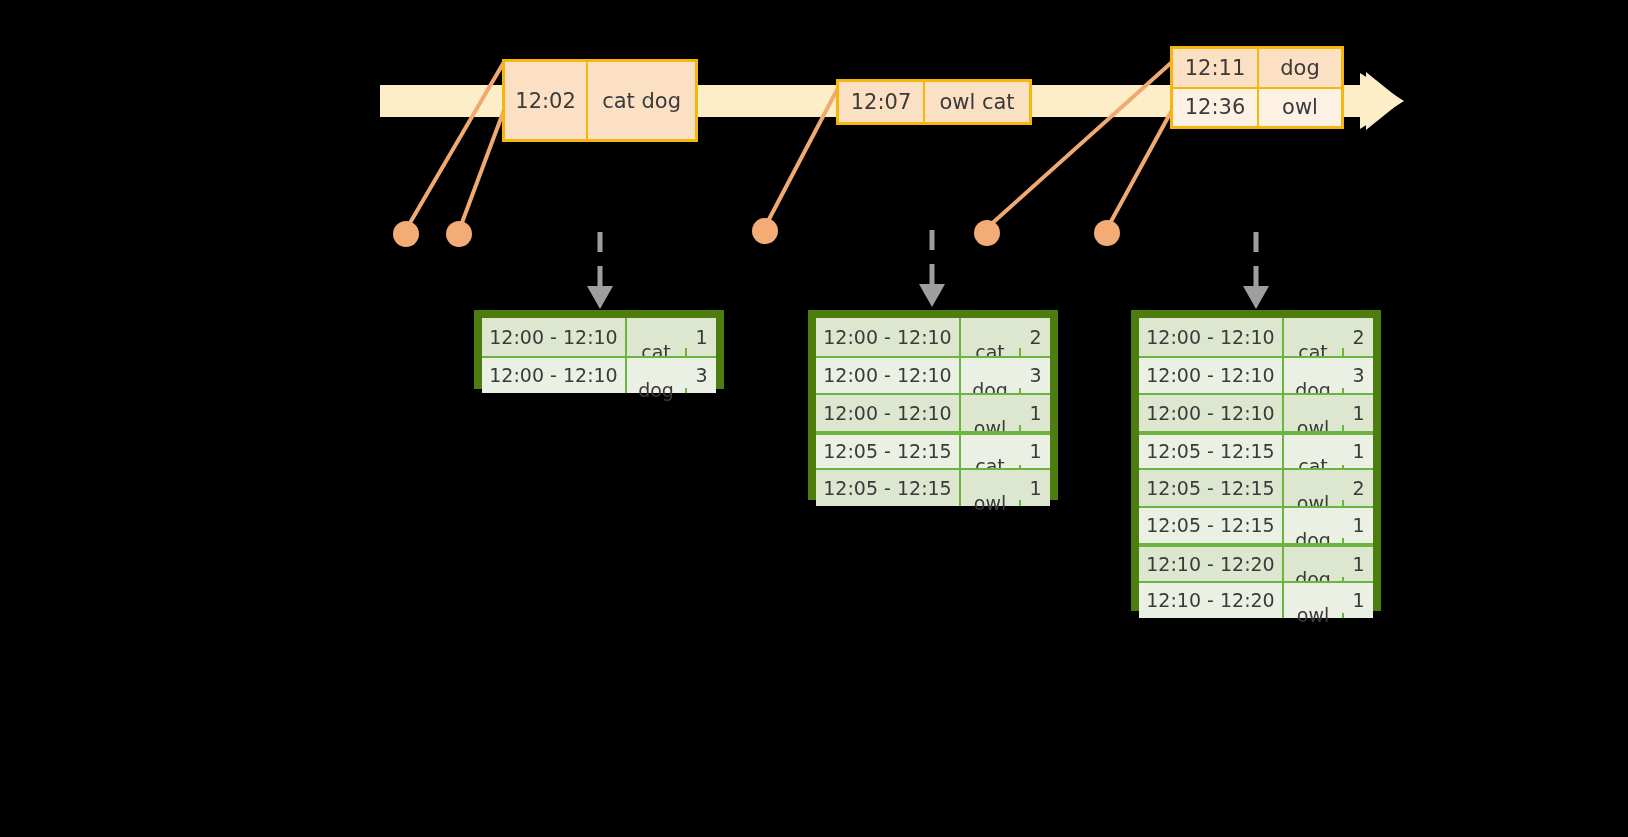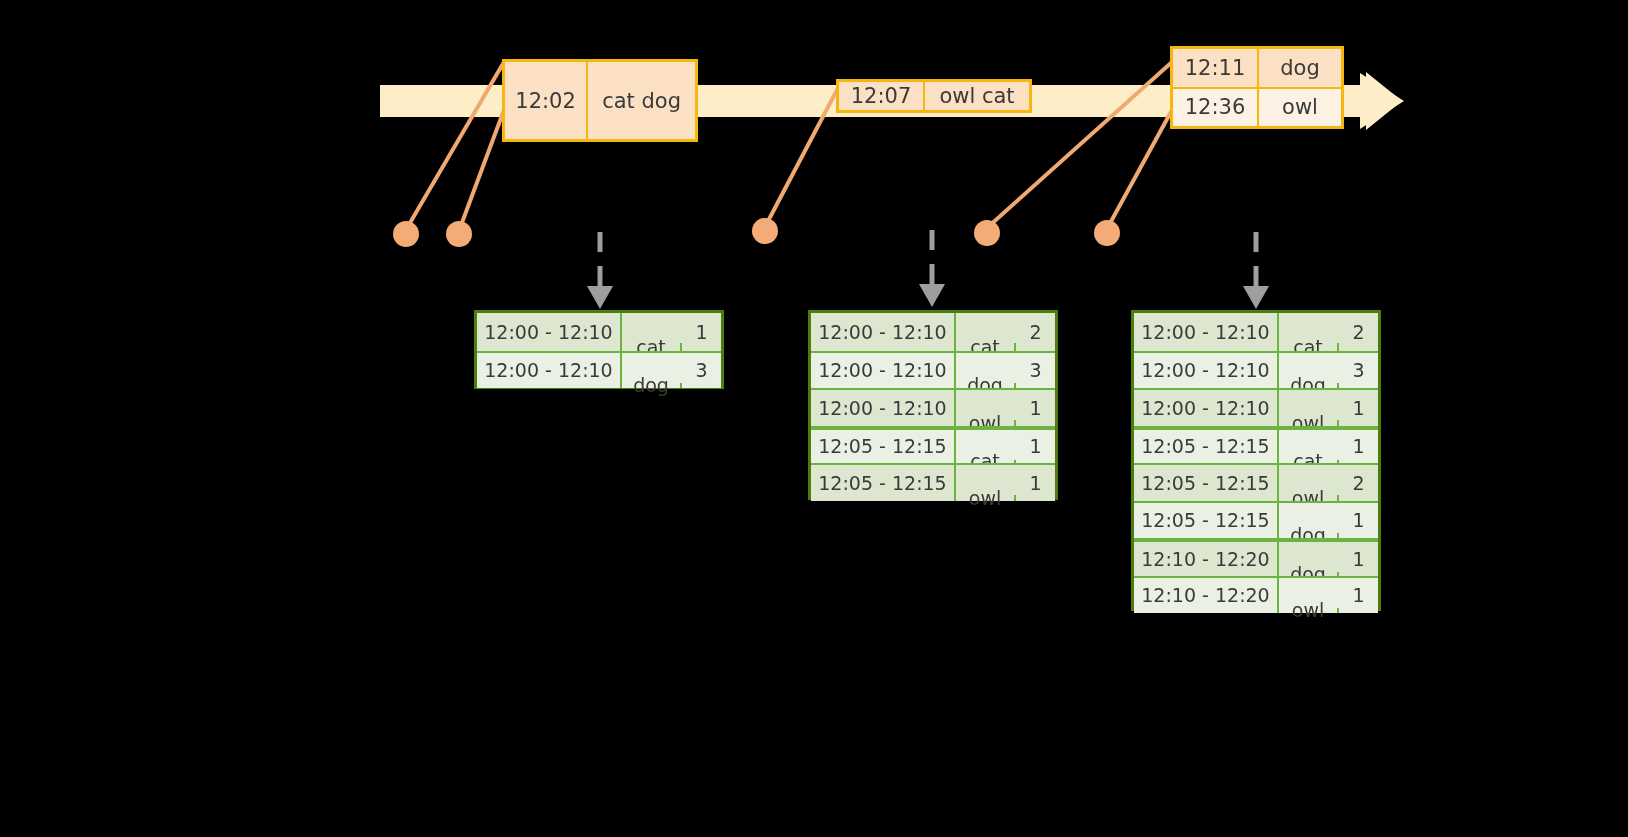--- a/index.html
+++ b/index.html
@@ -65,21 +65,21 @@
     justify-content: center;
     font-size: 21px;
     color: #3a3a3a;
     box-sizing: border-box;
     padding: 0 14px;
     white-space: nowrap;
   }
   
   .gtable {
     position: absolute;
-    border: 3px solid #4d7c0f;
+    border: 8px solid #4d7c0f;
     box-sizing: border-box;
     background: #f9a8d4;
     display: flex;
     flex-direction: column;
   }
   .grow {
     display: flex;
     height: 37.5px;
     box-sizing: border-box;
   }
@@ -140,21 +140,21 @@
     </g>
   </svg>
 
   <div class="ev-box" style="left:502px; top:59px; width:196px; height:83px;">
     <div class="ev-row shade-a">
       <div class="ev-time">12:02</div>
       <div class="ev-word">cat dog</div>
     </div>
   </div>
 
-  <div class="ev-box" style="left:836px; top:79px; width:196px; height:34px;">
+  <div class="ev-box" style="left:836px; top:79px; width:196px; height:46px;">
     <div class="ev-row shade-a">
       <div class="ev-time">12:07</div>
       <div class="ev-word">owl cat</div>
     </div>
   </div>
 
   <div class="ev-box" style="left:1170px; top:46px; width:174px; height:83px;">
     <div class="ev-row shade-a">
       <div class="ev-time">12:11</div>
       <div class="ev-word">dog</div>

